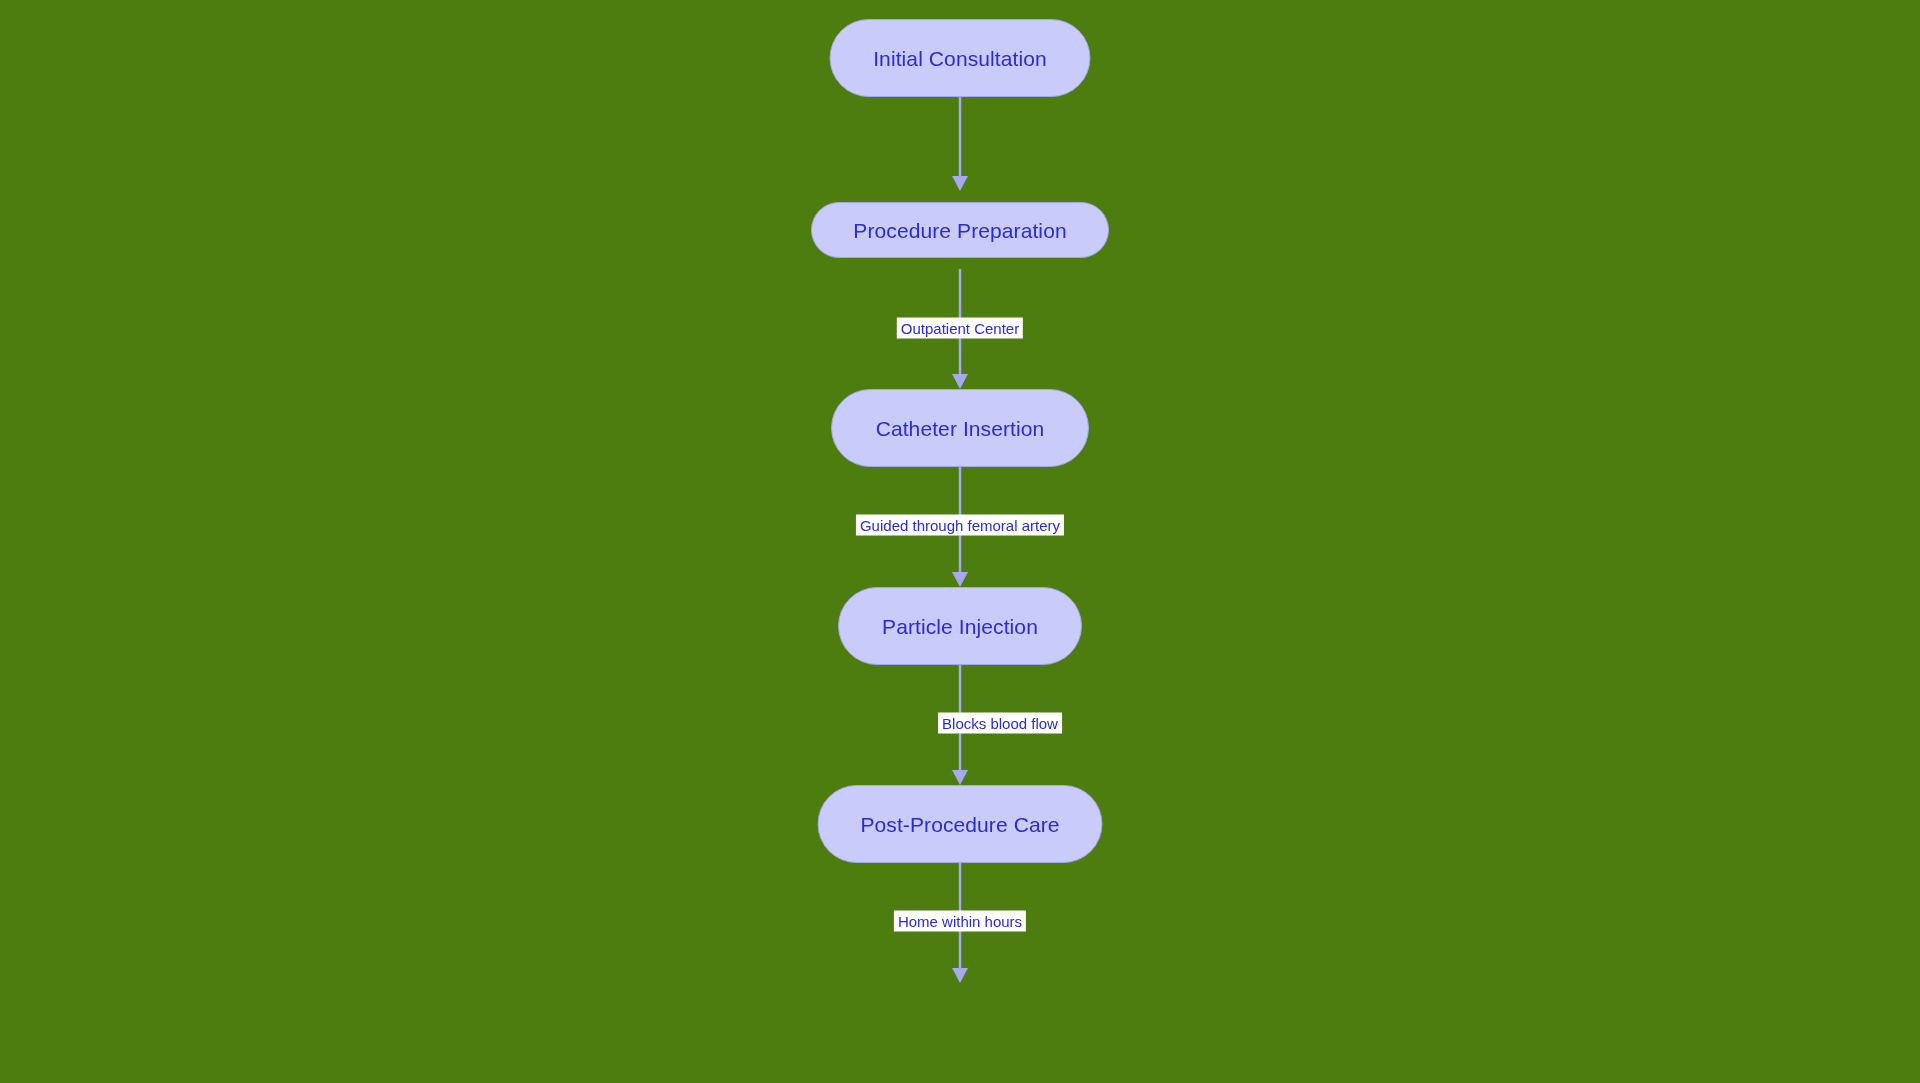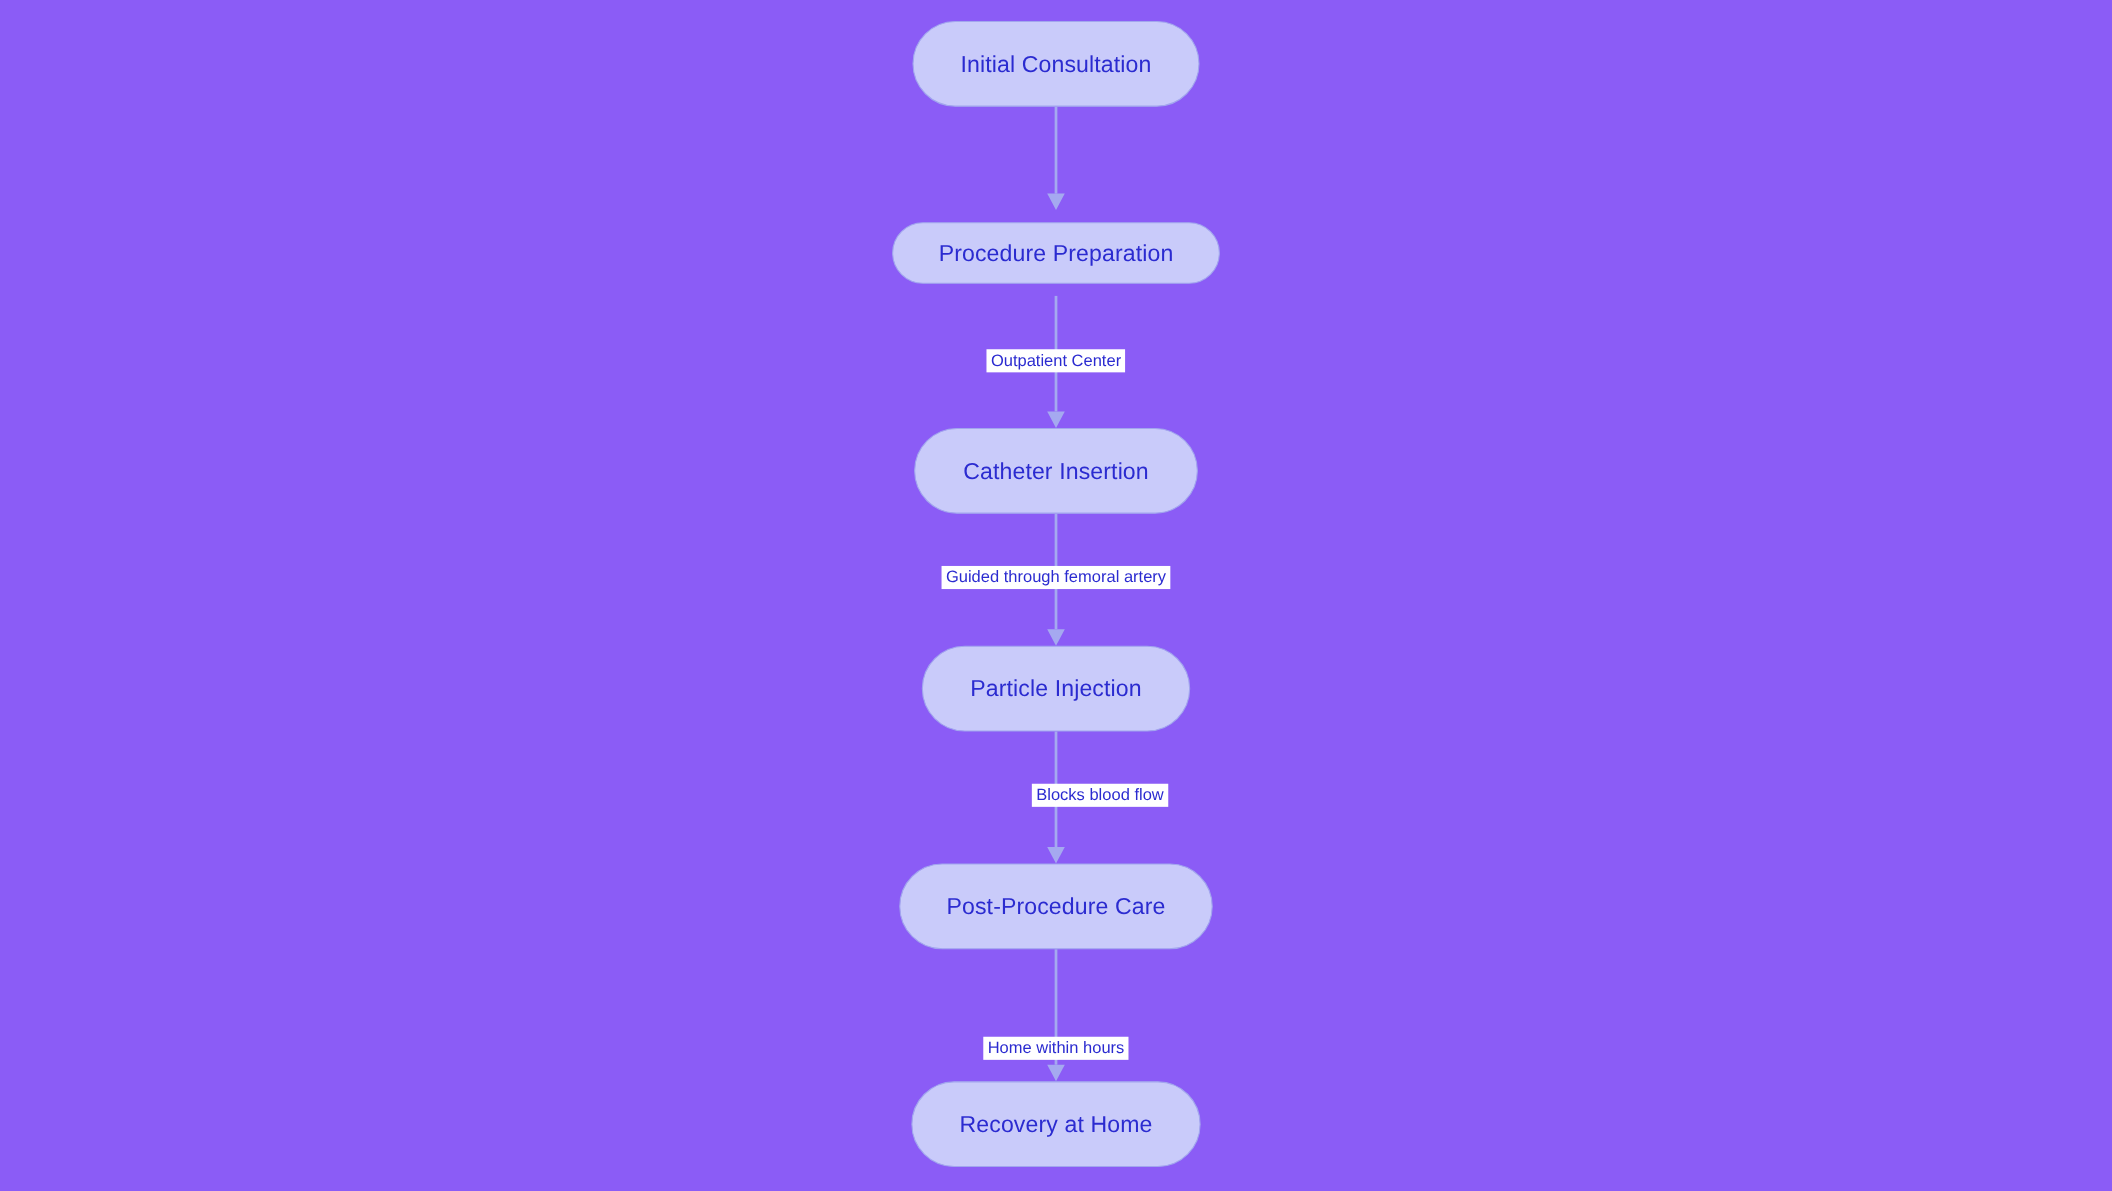--- a/index.html
+++ b/index.html
@@ -12,21 +12,21 @@
     width: 1920px;
     height: 1083px;
     font-family: "Liberation Sans", sans-serif;
     overflow: hidden;
   }
 
   #flowchart {
     position: relative;
     width: 1920px;
     height: 1083px;
-    background: #8b5cf6;
+    background: #4d7c0f;
   }
 
   
   #edge-layer {
     position: absolute;
     left: 0;
     top: 0;
     width: 1920px;
     height: 1083px;
     pointer-events: none;
@@ -123,25 +123,22 @@
   </div>
 
   <div class="node" id="node-3" style="left: 960px; top: 626px; width: 244px; height: 78px;">
     <span class="node-label">Particle Injection</span>
   </div>
 
   <div class="node" id="node-4" style="left: 960px; top: 824px; width: 285px; height: 78px; align-items: center;">
     <span class="node-label">Post-Procedure Care</span>
   </div>
 
-  <div class="node" id="node-5" style="left: 960px; top: 1022px; width: 263px; height: 78px;">
-    <span class="node-label">Recovery at Home</span>
-  </div>
 
   <div class="edge-label" id="elabel-1" style="left: 960px; top: 328px;">Outpatient Center</div>
 
   <div class="edge-label" id="elabel-2" style="left: 960px; top: 525px;">Guided through femoral artery</div>
 
   <div class="edge-label" id="elabel-3" style="left: 1000px; top: 723px;">Blocks blood flow</div>
 
-  <div class="edge-label" id="elabel-4" style="left: 960px; top: 921px; margin-top: 32px;">Home within hours</div>
+  <div class="edge-label" id="elabel-4" style="left: 960px; top: 921px;">Home within hours</div>
 
 </div>
 
 </body></html>

